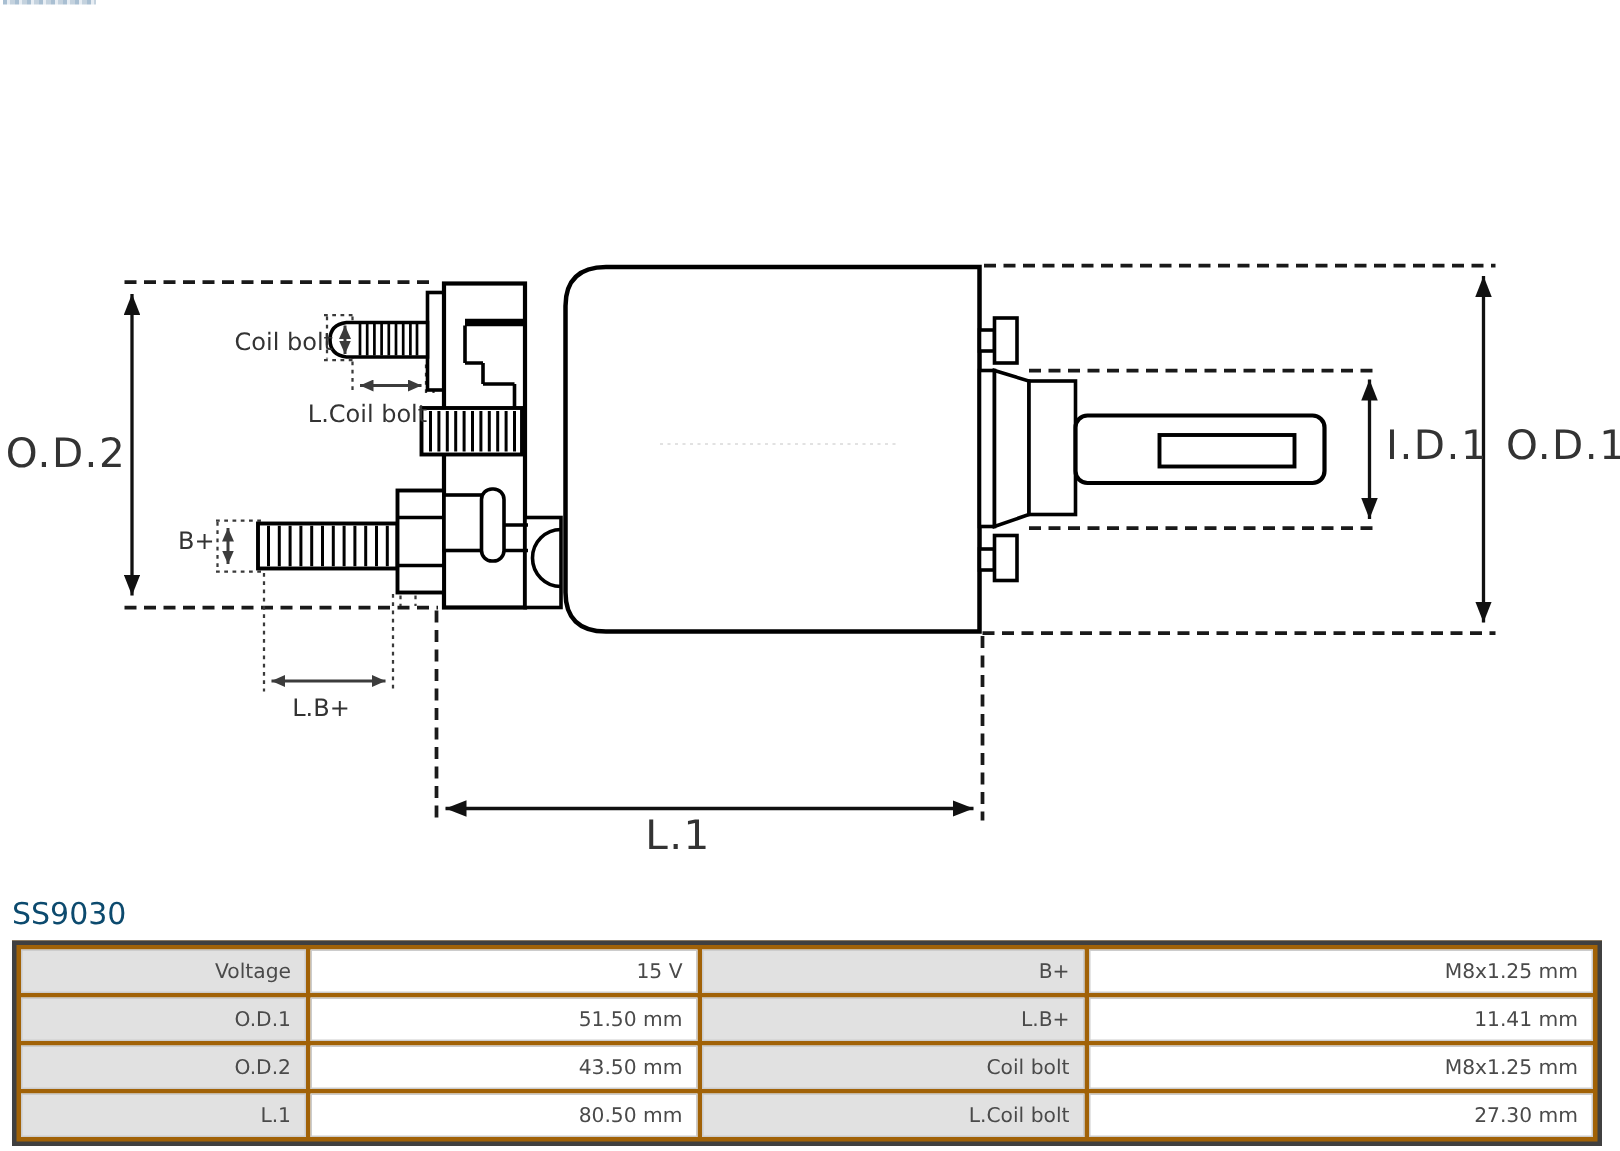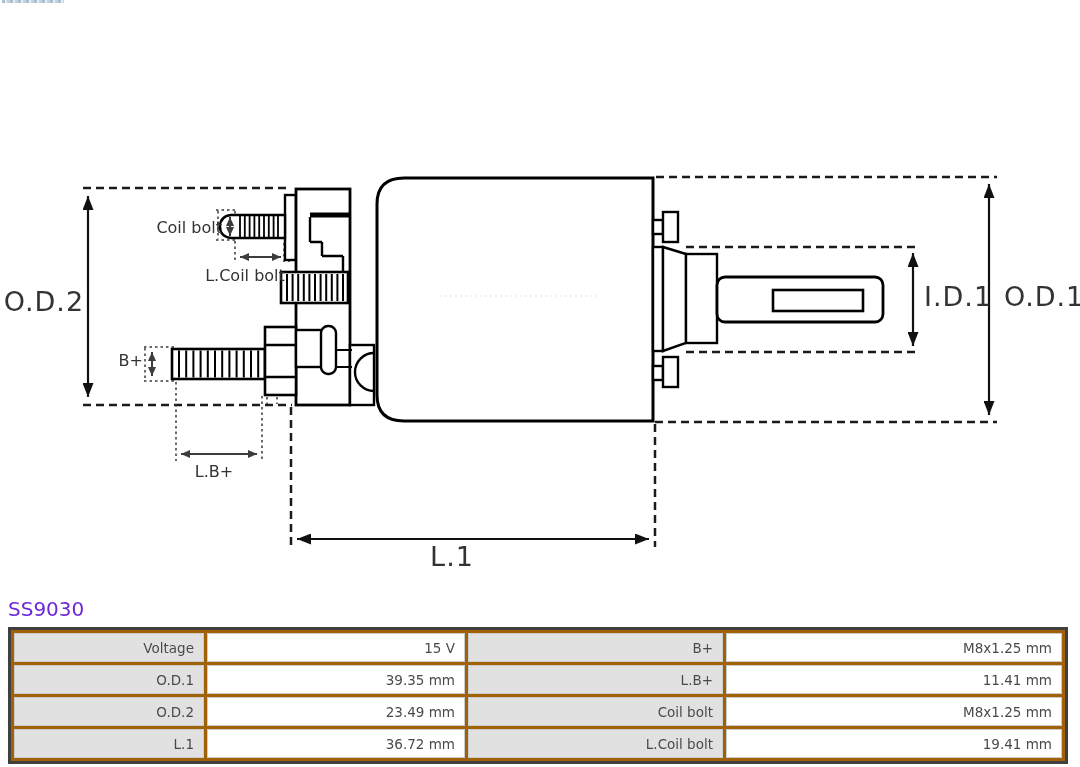--- a/index.html
+++ b/index.html
@@ -120,52 +120,52 @@
     <text class="dim-big" x="44" y="311" text-anchor="middle">O.D.2</text>
     <text class="dim-big" x="1004" y="306" text-anchor="start">O.D.1</text>
     <text class="dim-big" x="924" y="306" text-anchor="start">I.D.1</text>
     <text class="dim-big" x="452" y="566" text-anchor="middle">L.1</text>
     <text class="dim-small" x="222" y="233" text-anchor="end">Coil bolt</text>
     <text class="dim-small" x="245" y="281" text-anchor="middle">L.Coil bolt</text>
     <text class="dim-small" x="143" y="366" text-anchor="end">B+</text>
     <text class="dim-small" x="214" y="477" text-anchor="middle">L.B+</text>
   </svg>
 
-  <div class="code" style="color:#6d28d9">SS9030</div>
+  <div class="code" style="color:#0c4a6e">SS9030</div>
 
   <div class="table-wrap">
     <table class="spec">
       <colgroup>
           <col style="width:190px">
           <col style="width:258px">
           <col style="width:255px">
           <col>
         </colgroup>
       <tbody>
           <tr>
         <td class="lbl">Voltage</td>
         <td class="val">15 V</td>
         <td class="lbl">B+</td>
         <td class="val">M8x1.25 mm</td>
       </tr>
       <tr>
         <td class="lbl">O.D.1</td>
-        <td class="val">39.35 mm</td>
+        <td class="val">51.50 mm</td>
         <td class="lbl">L.B+</td>
         <td class="val">11.41 mm</td>
       </tr>
       <tr>
         <td class="lbl">O.D.2</td>
-        <td class="val">23.49 mm</td>
+        <td class="val">43.50 mm</td>
         <td class="lbl">Coil bolt</td>
         <td class="val">M8x1.25 mm</td>
       </tr>
       <tr>
         <td class="lbl">L.1</td>
-        <td class="val">36.72 mm</td>
+        <td class="val">80.50 mm</td>
         <td class="lbl">L.Coil bolt</td>
-        <td class="val">19.41 mm</td>
+        <td class="val">27.30 mm</td>
       </tr>
     </tbody>
       </table>
   </div>
 
 </div>
 
 </body></html>

